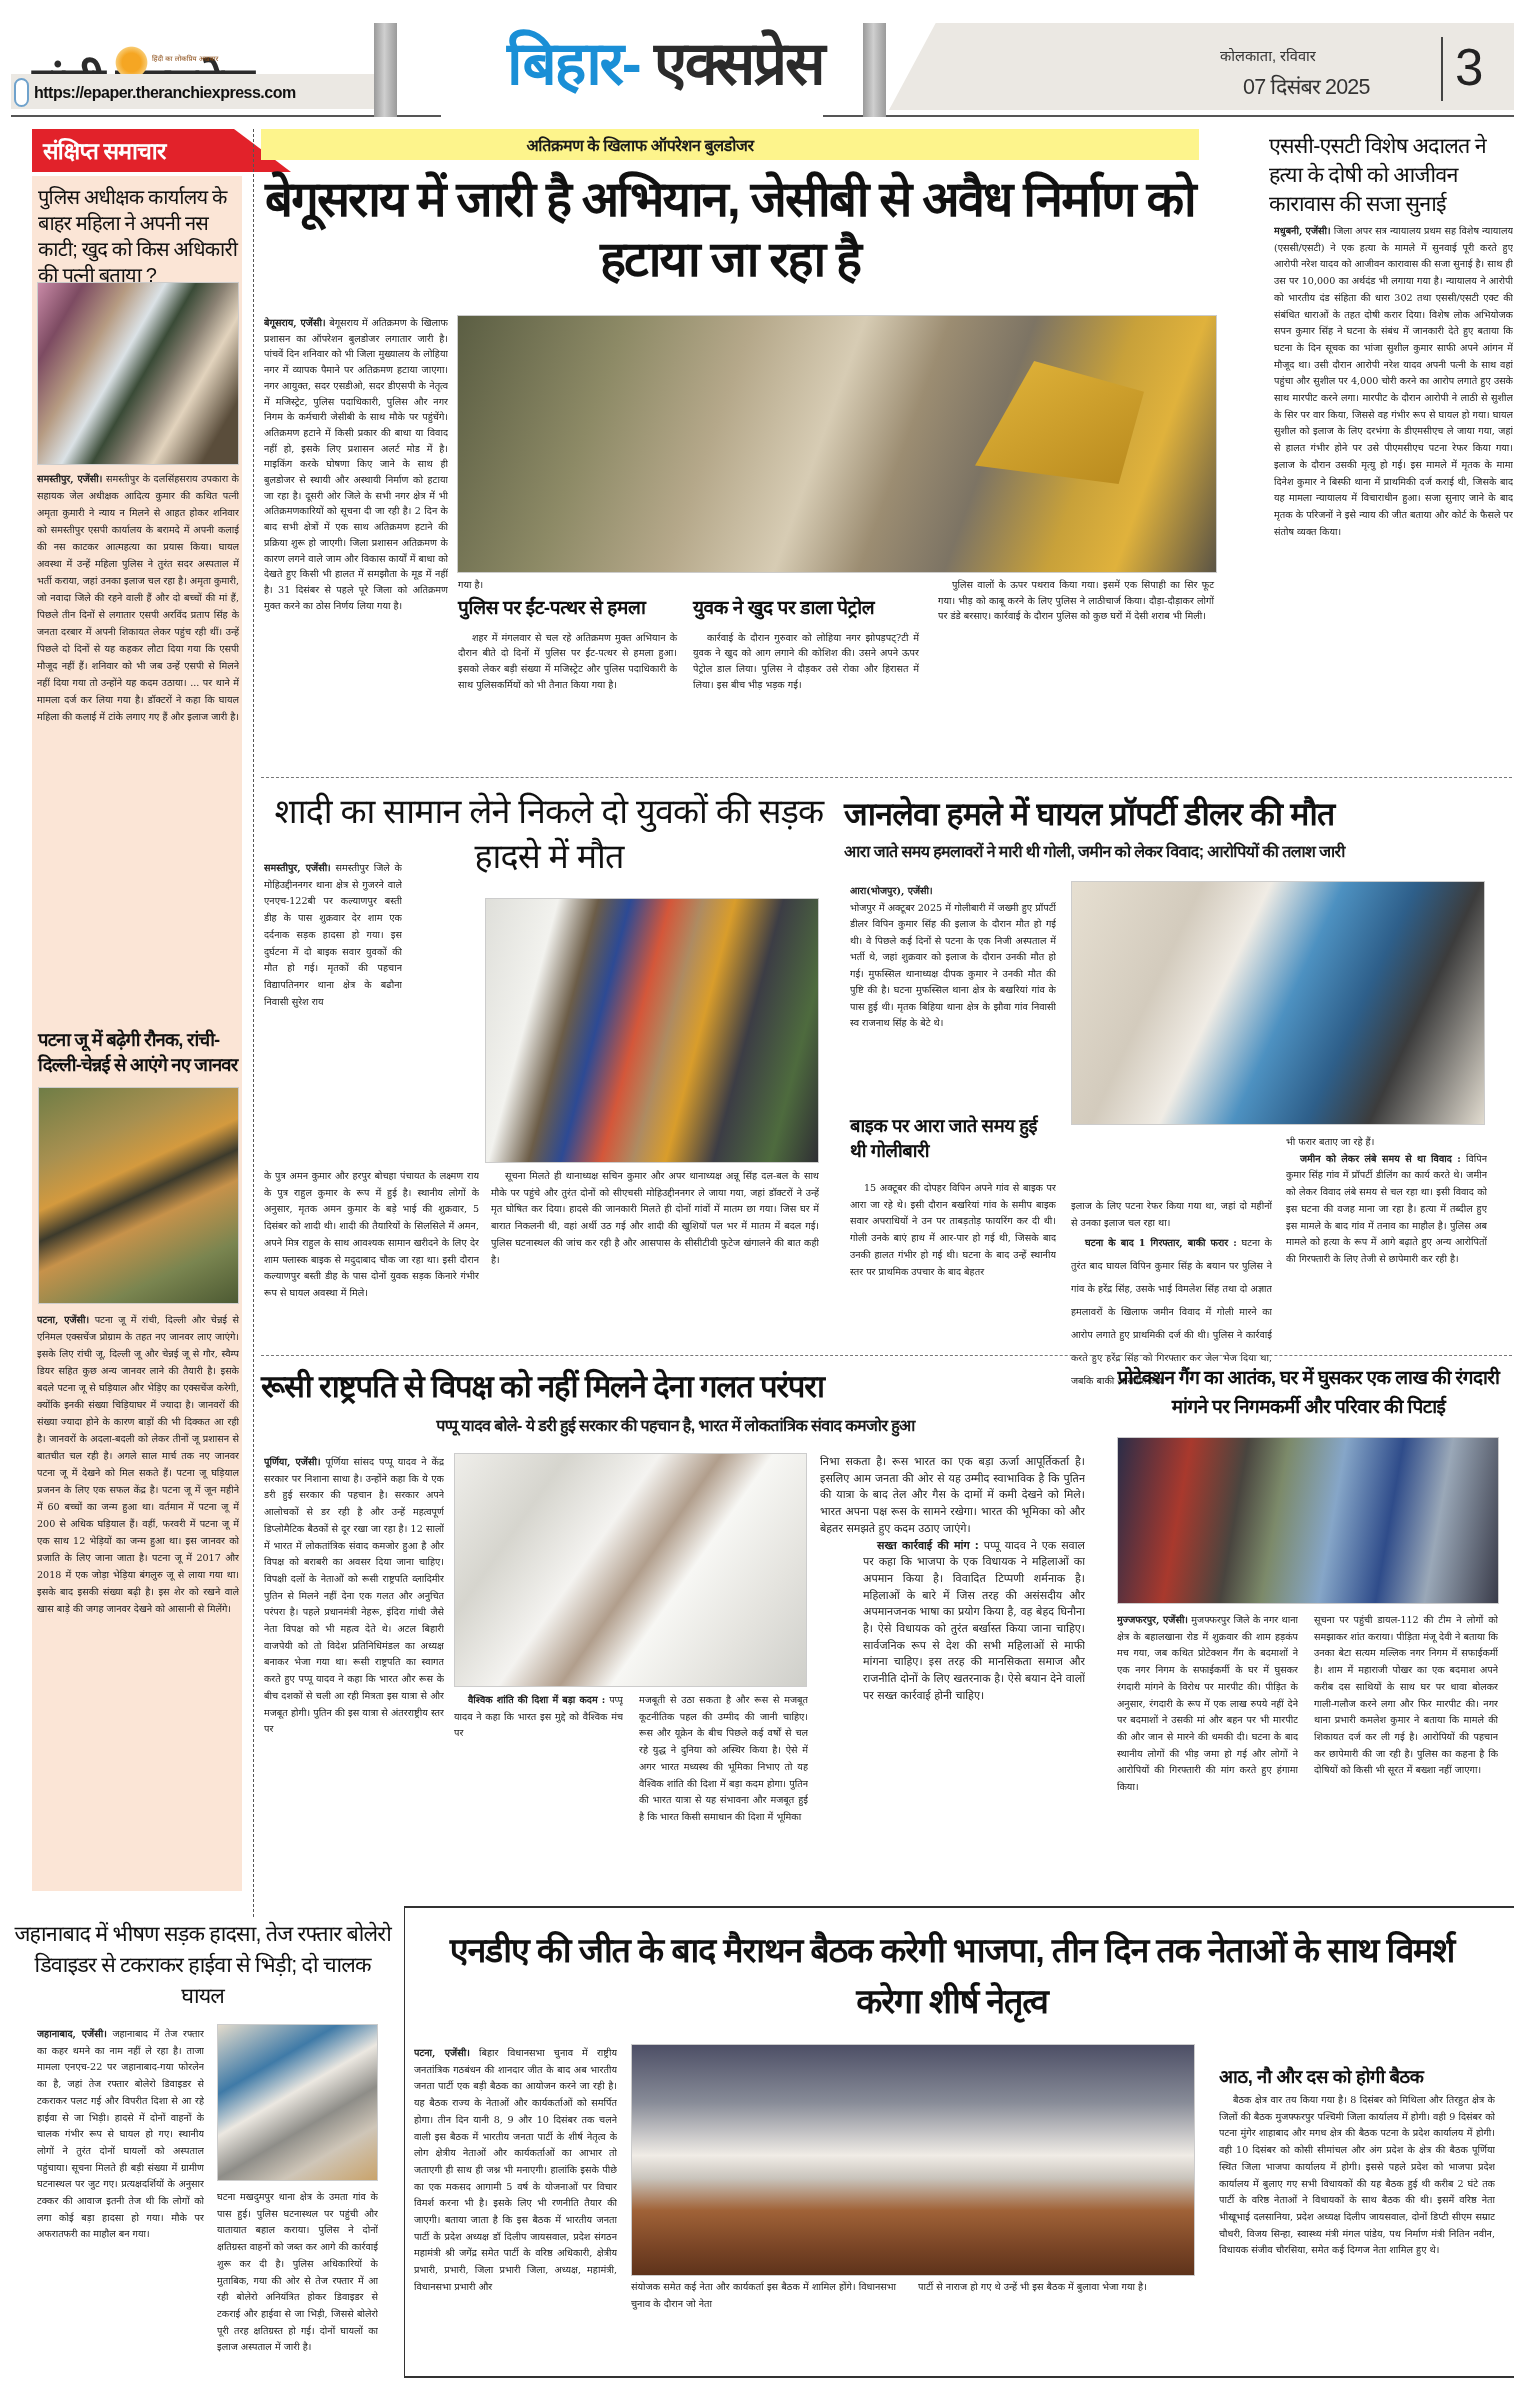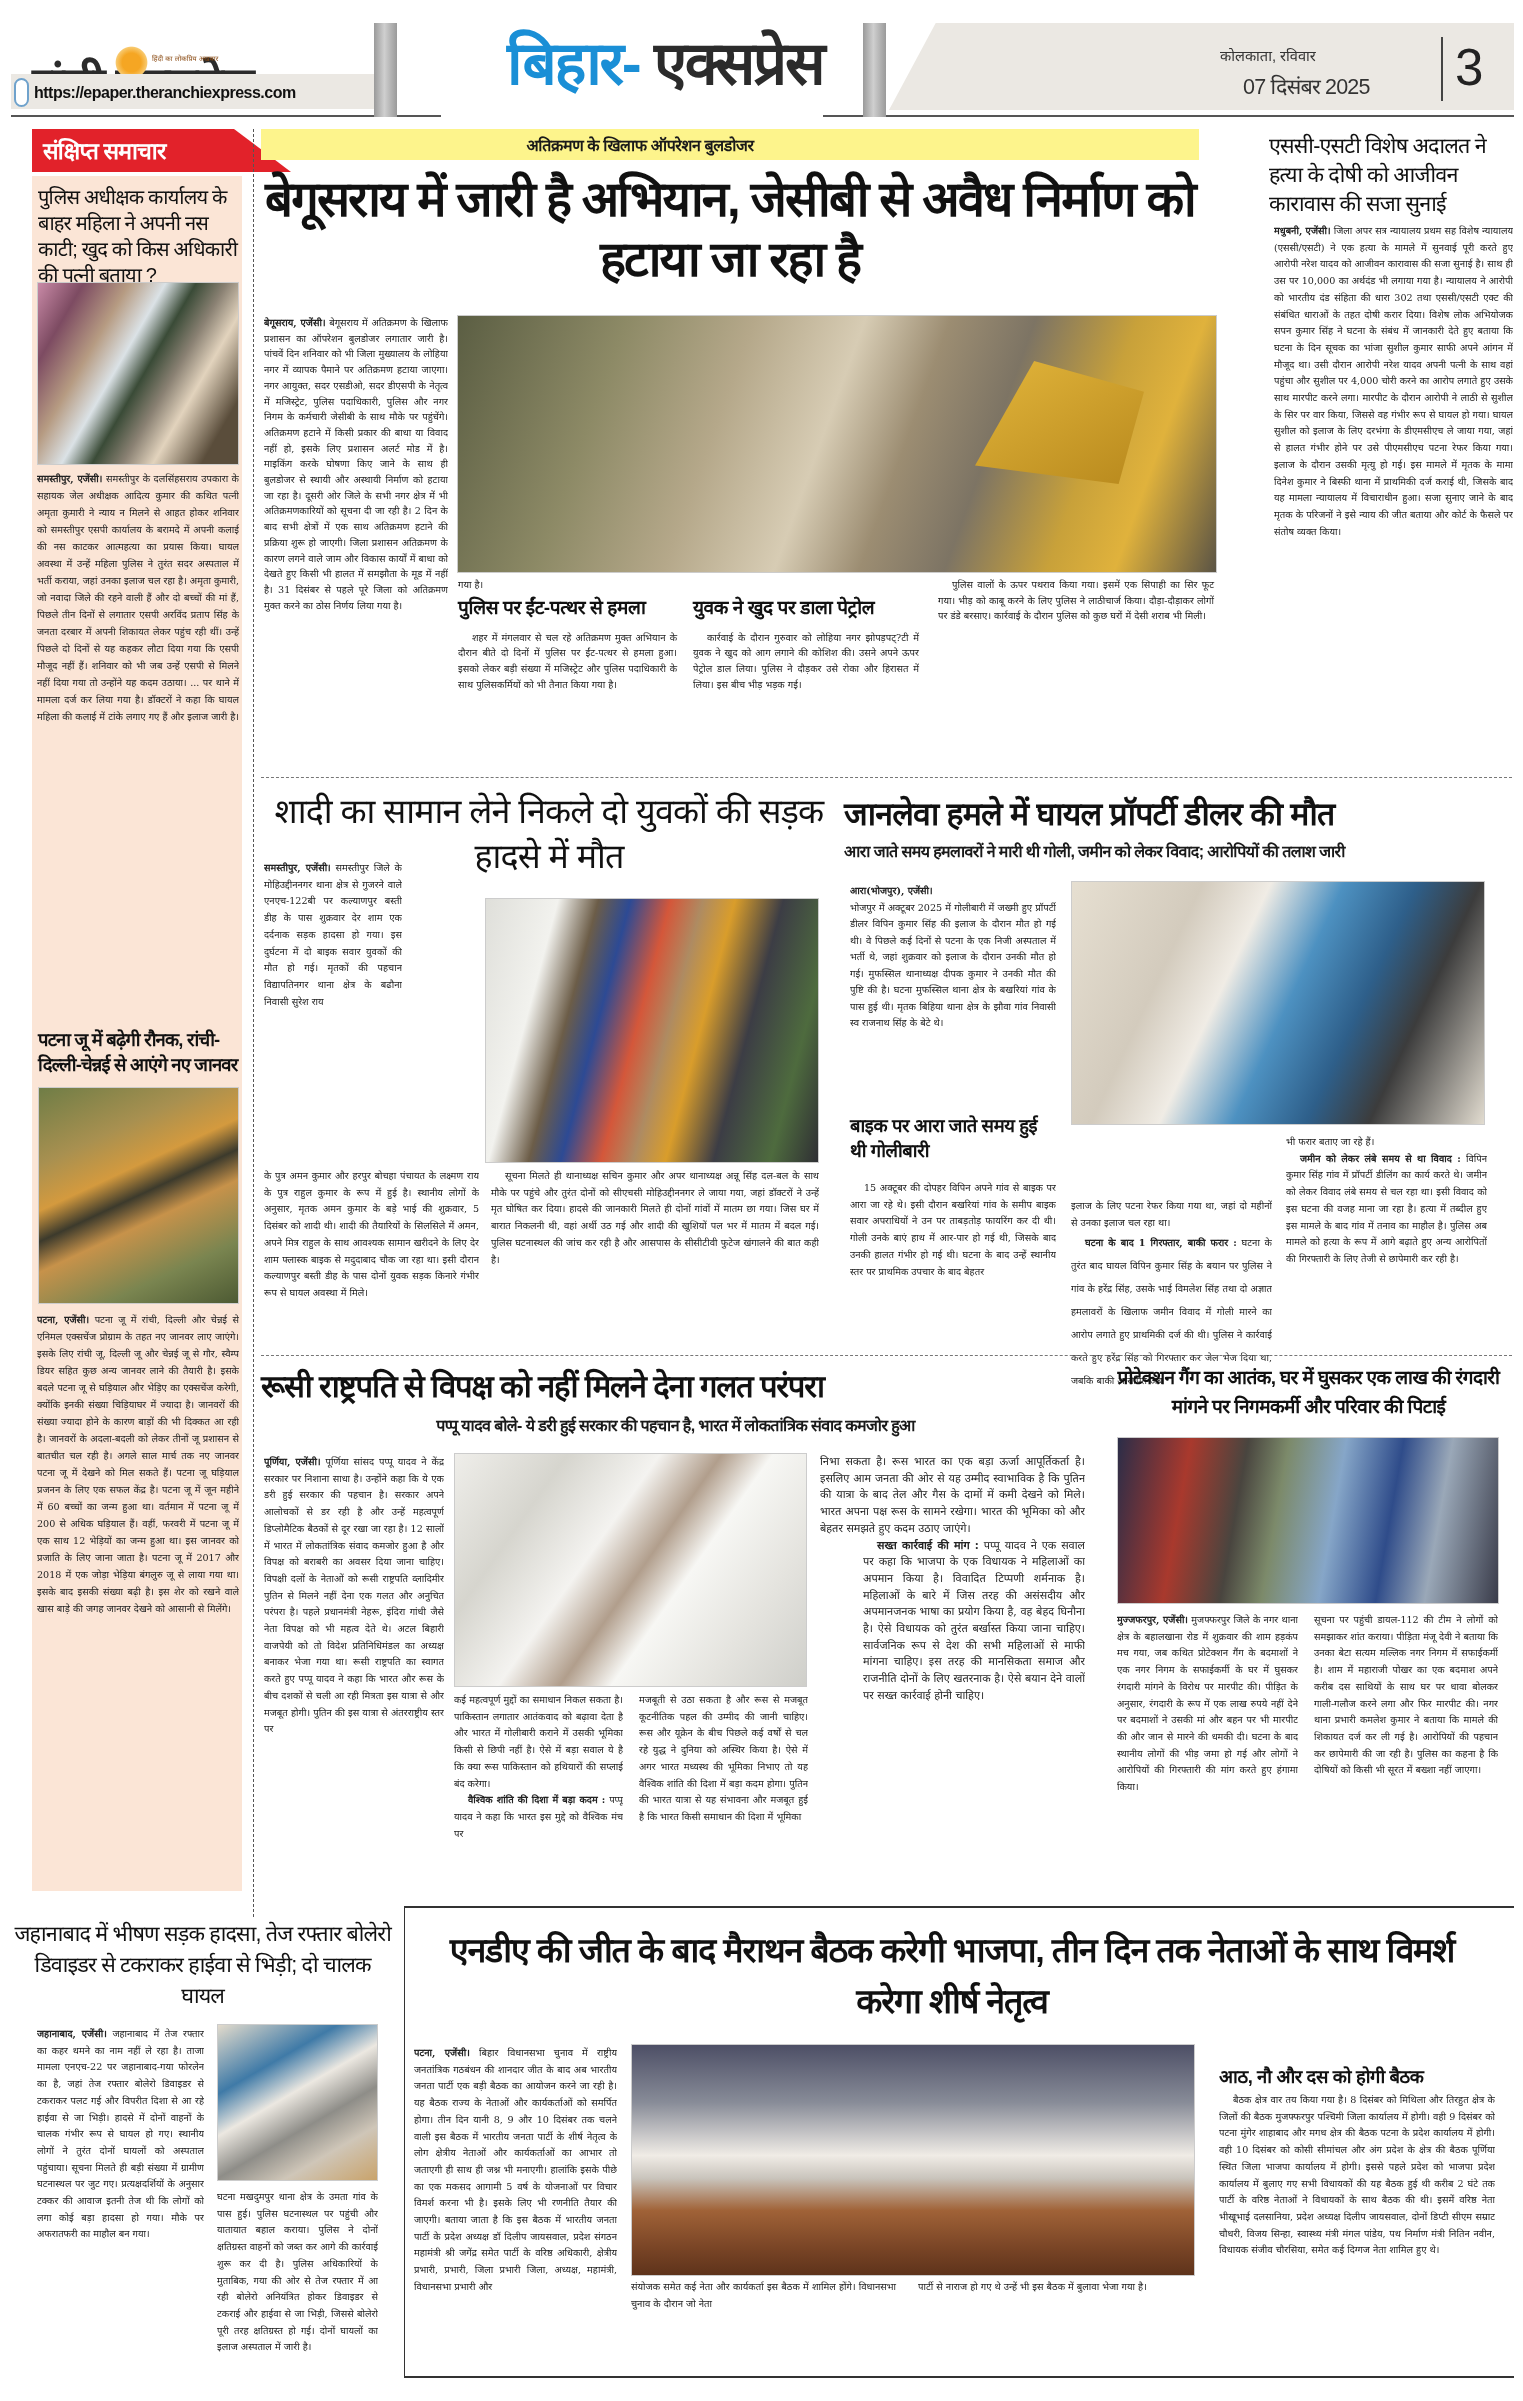--- a/index.html
+++ b/index.html
@@ -166,21 +166,20 @@
   </p>
   <div class="abs photo" style="left:454px;top:1453px;width:353px;height:234px;background:linear-gradient(125deg,#efeeea 0%,#d6d5ce 22%,#f4f3f0 40%,#b19e8c 52%,#f7f7f4 62%,#e5e4df 80%,#cfcfca 100%);"></div>
   <div class="abs" style="left:820px;top:1454px;width:265px;height:437px;overflow:hidden;">
     <p class="body" style="font-size:11px;line-height:16.7px;">निभा सकता है। रूस भारत का एक बड़ा ऊर्जा आपूर्तिकर्ता है। इसलिए आम जनता की ओर से यह उम्मीद स्वाभाविक है कि पुतिन की यात्रा के बाद तेल और गैस के दामों में कमी देखने को मिले। भारत अपना पक्ष रूस के सामने रखेगा। भारत की भूमिका को और बेहतर समझते हुए कदम उठाए जाएंगे।</p>
     <p class="body" style="font-size:11px;line-height:16.7px;text-indent:14px;margin-left:43px;">
       <span class="dl">सख्त कार्रवाई की मांग :</span>
       <span>पप्पू यादव ने एक सवाल पर कहा कि भाजपा के एक विधायक ने महिलाओं का अपमान किया है। विवादित टिप्पणी शर्मनाक है। महिलाओं के बारे में जिस तरह की असंसदीय और अपमानजनक भाषा का प्रयोग किया है, वह बेहद घिनौना है। ऐसे विधायक को तुरंत बर्खास्त किया जाना चाहिए। सार्वजनिक रूप से देश की सभी महिलाओं से माफी मांगना चाहिए। इस तरह की मानसिकता समाज और राजनीति दोनों के लिए खतरनाक है। ऐसे बयान देने वालों पर सख्त कार्रवाई होनी चाहिए।</span>
     </p>
   </div>
   <div class="abs" style="left:454px;top:1692px;width:169px;height:201px;overflow:hidden;">
-    <p class="body" style="font-size:9.6px;line-height:16.7px;">कई महत्वपूर्ण मुद्दों का समाधान निकल सकता है। पाकिस्तान लगातार आतंकवाद को बढ़ावा देता है और भारत में गोलीबारी कराने में उसकी भूमिका किसी से छिपी नहीं है। ऐसे में बड़ा सवाल ये है कि क्या रूस पाकिस्तान को हथियारों की सप्लाई बंद करेगा।</p>
     <p class="body" style="font-size:9.6px;line-height:16.7px;text-indent:14px;">
       <span class="dl">वैश्विक शांति की दिशा में बड़ा कदम :</span>
       <span>पप्पू यादव ने कहा कि भारत इस मुद्दे को वैश्विक मंच पर</span>
     </p>
   </div>
   <p class="abs body" style="left:639px;top:1692px;width:169px;font-size:9.6px;line-height:16.7px;height:201px;overflow:hidden;">मजबूती से उठा सकता है और रूस से मजबूत कूटनीतिक पहल की उम्मीद की जानी चाहिए। रूस और यूक्रेन के बीच पिछले कई वर्षों से चल रहे युद्ध ने दुनिया को अस्थिर किया है। ऐसे में अगर भारत मध्यस्थ की भूमिका निभाए तो यह वैश्विक शांति की दिशा में बड़ा कदम होगा। पुतिन की भारत यात्रा से यह संभावना और मजबूत हुई है कि भारत किसी समाधान की दिशा में भूमिका</p>
 </article>
 
 <article>
   <h2 class="abs hl" style="left:1105px;top:1363px;width:407px;text-align:center;font-size:19px;line-height:29px;letter-spacing:-0.6px;">प्रोटेक्शन गैंग का आतंक, घर में घुसकर एक लाख की रंगदारी मांगने पर निगमकर्मी और परिवार की पिटाई</h2>

